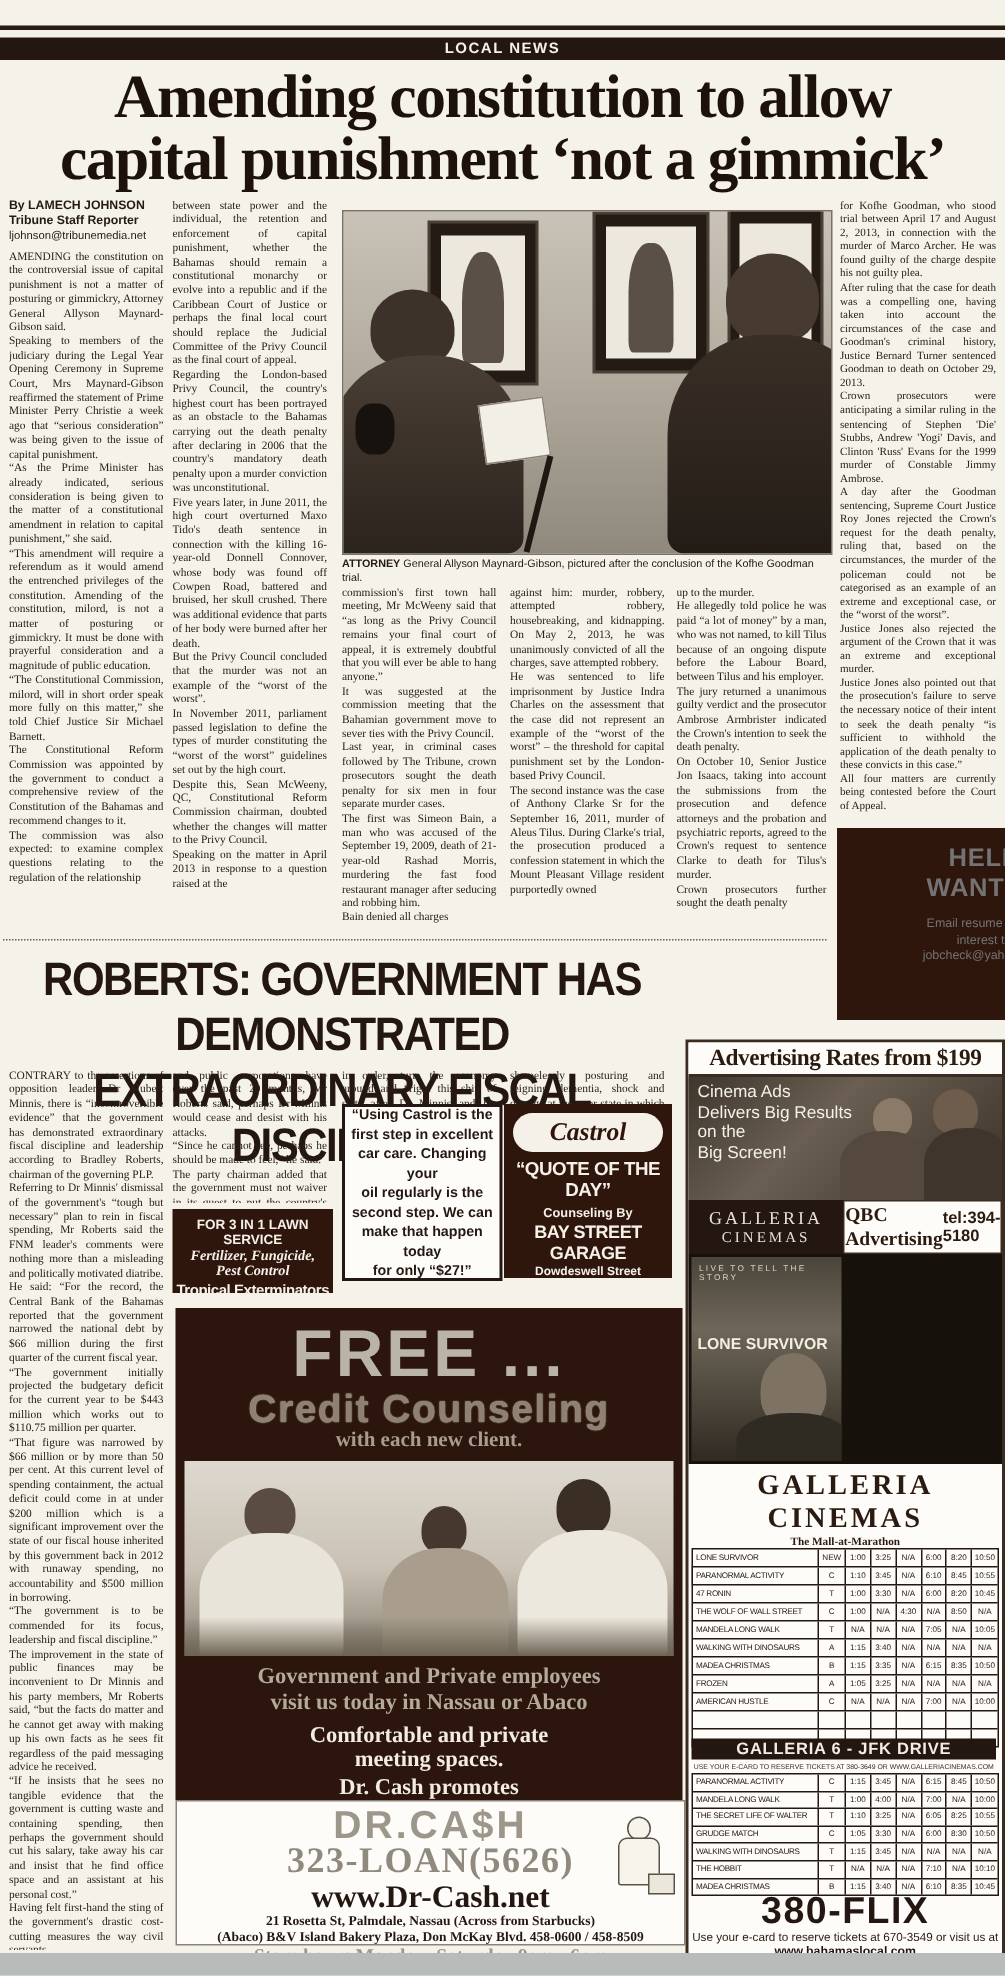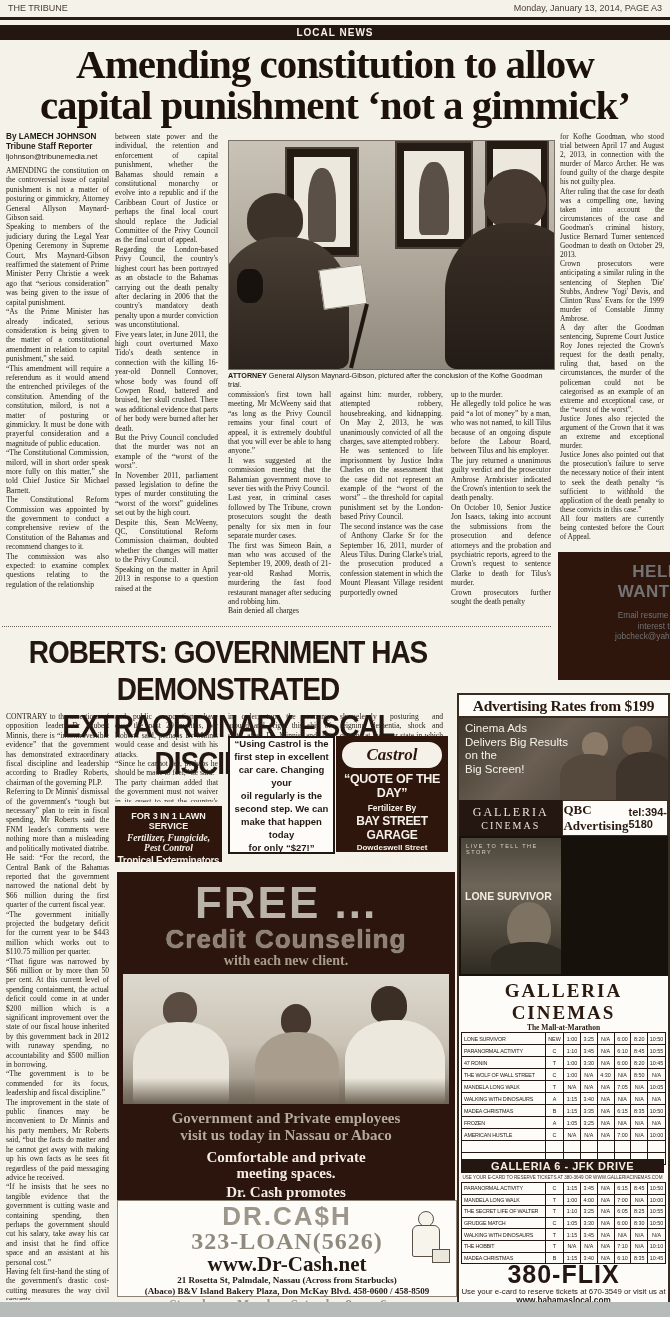--- a/index.html
+++ b/index.html
@@ -111,24 +111,20 @@
   .flixnote{font-family:"Liberation Sans",sans-serif;font-size:7.8px;color:#2a1a10;text-align:center;line-height:9px;}
   .flixsite{font-family:"Liberation Sans",sans-serif;font-weight:bold;font-size:8.2px;color:#241712;text-align:center;}
   .graybar{position:absolute;left:0;right:0;bottom:0;height:15px;background:#b7bcba;}
   .capb{font-weight:bold;}
 </style>
 </head>
 <body>
 
 <div class="page">
 
-  <div class="mast">
-    <span>THE TRIBUNE</span>
-    <span>Monday, January 13, 2014, PAGE A3</span>
-  </div>
   <div class="rule"></div>
   <div class="secbar">
     <span>LOCAL NEWS</span>
   </div>
 
   <div class="headline">Amending constitution to allow
 capital punishment ‘not a gimmick’</div>
 
   <div class="abs" style="left:6px;top:132px;width:103px;height:1168px;">
     <div class="byline">
@@ -235,21 +231,21 @@
   <div class="cast-quote abs" style="left:228px;top:736px;width:103px;height:114px;">“Using Castrol is the
 first step in excellent
 car care. Changing your
 oil regularly is the
 second step. We can
 make that happen today
 for only “$27!”</div>
   <div class="cast-dark abs" style="left:336px;top:736px;width:112px;height:116px;">
     <div class="cast-logo">Castrol</div>
     <div class="q">“QUOTE OF THE DAY”</div>
-    <div class="d">Fertilizer By</div>
+    <div class="d">Counseling By</div>
     <div class="g">BAY STREET GARAGE</div>
     <div class="s">Dowdeswell Street</div>
     <div class="p">322-2434 • 322-2082</div>
   </div>
 
   <div class="dcash abs" style="left:117px;top:872px;width:338px;height:328px;">
     <div class="free" style="margin-top:8px;">FREE ...</div>
     <div class="cc">Credit Counseling</div>
     <div class="sub">with each new client.</div>
     <div class="dphoto" style="margin:4px 6px 0;height:130px;">

